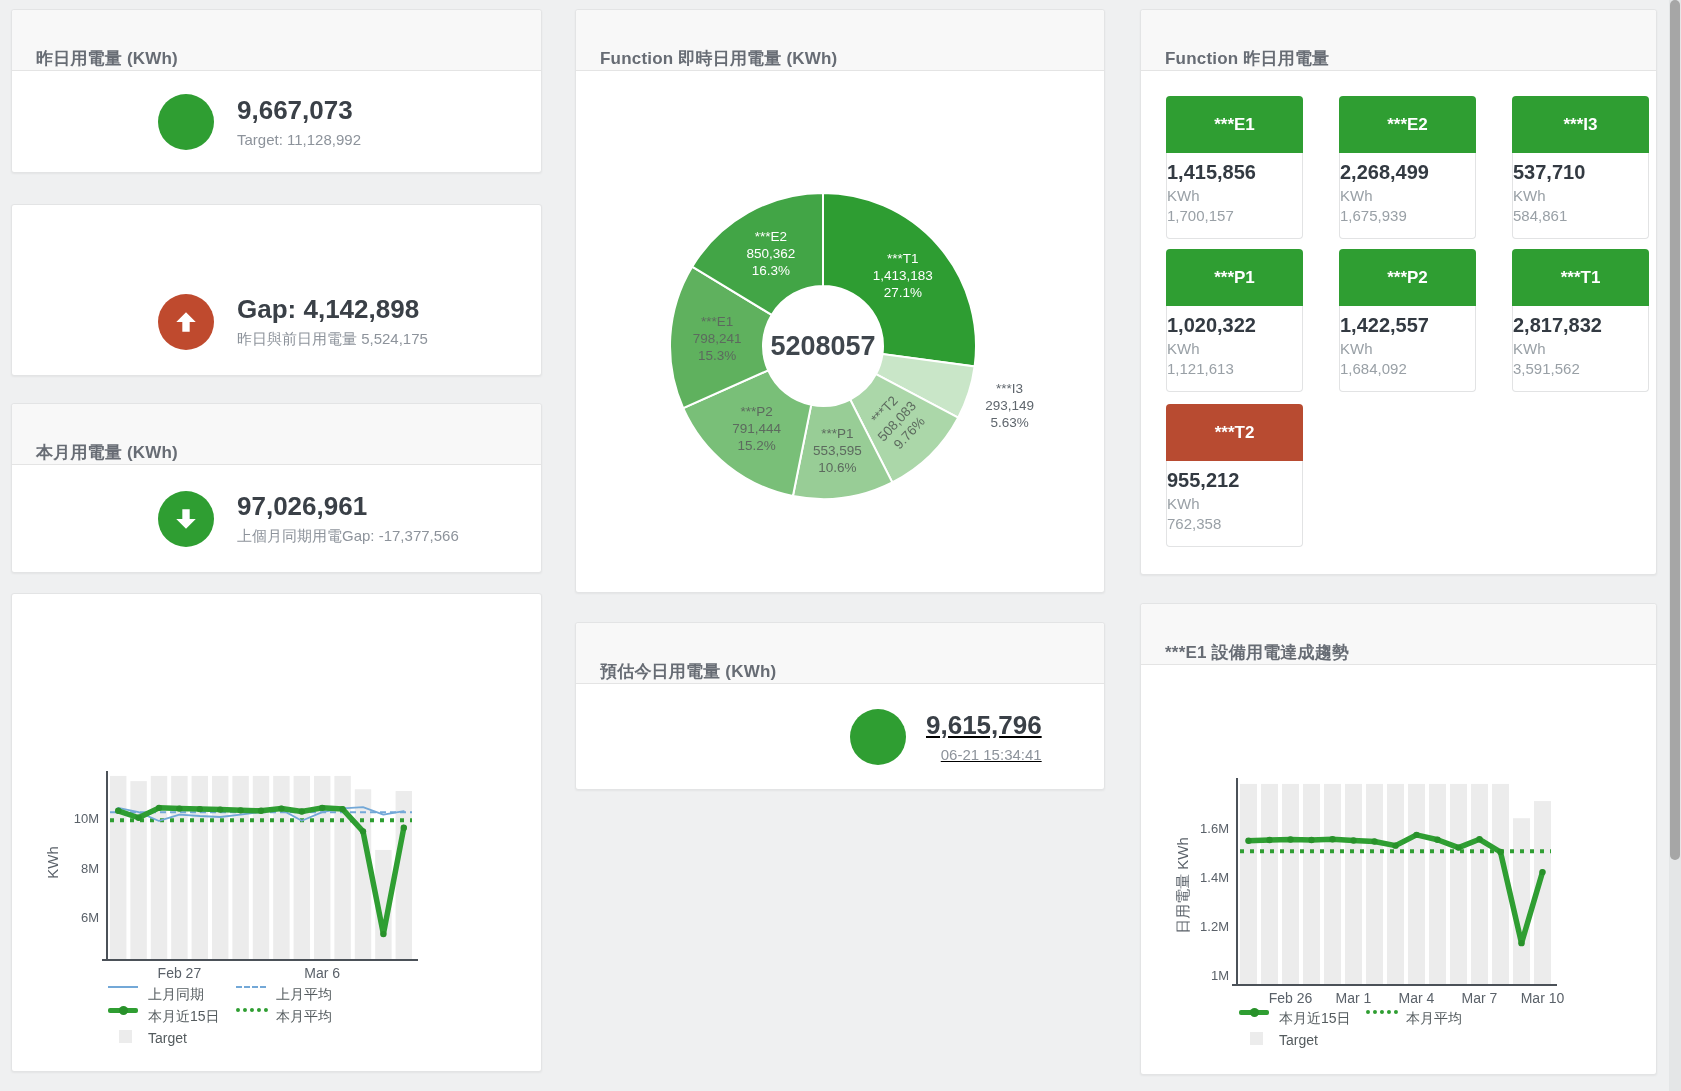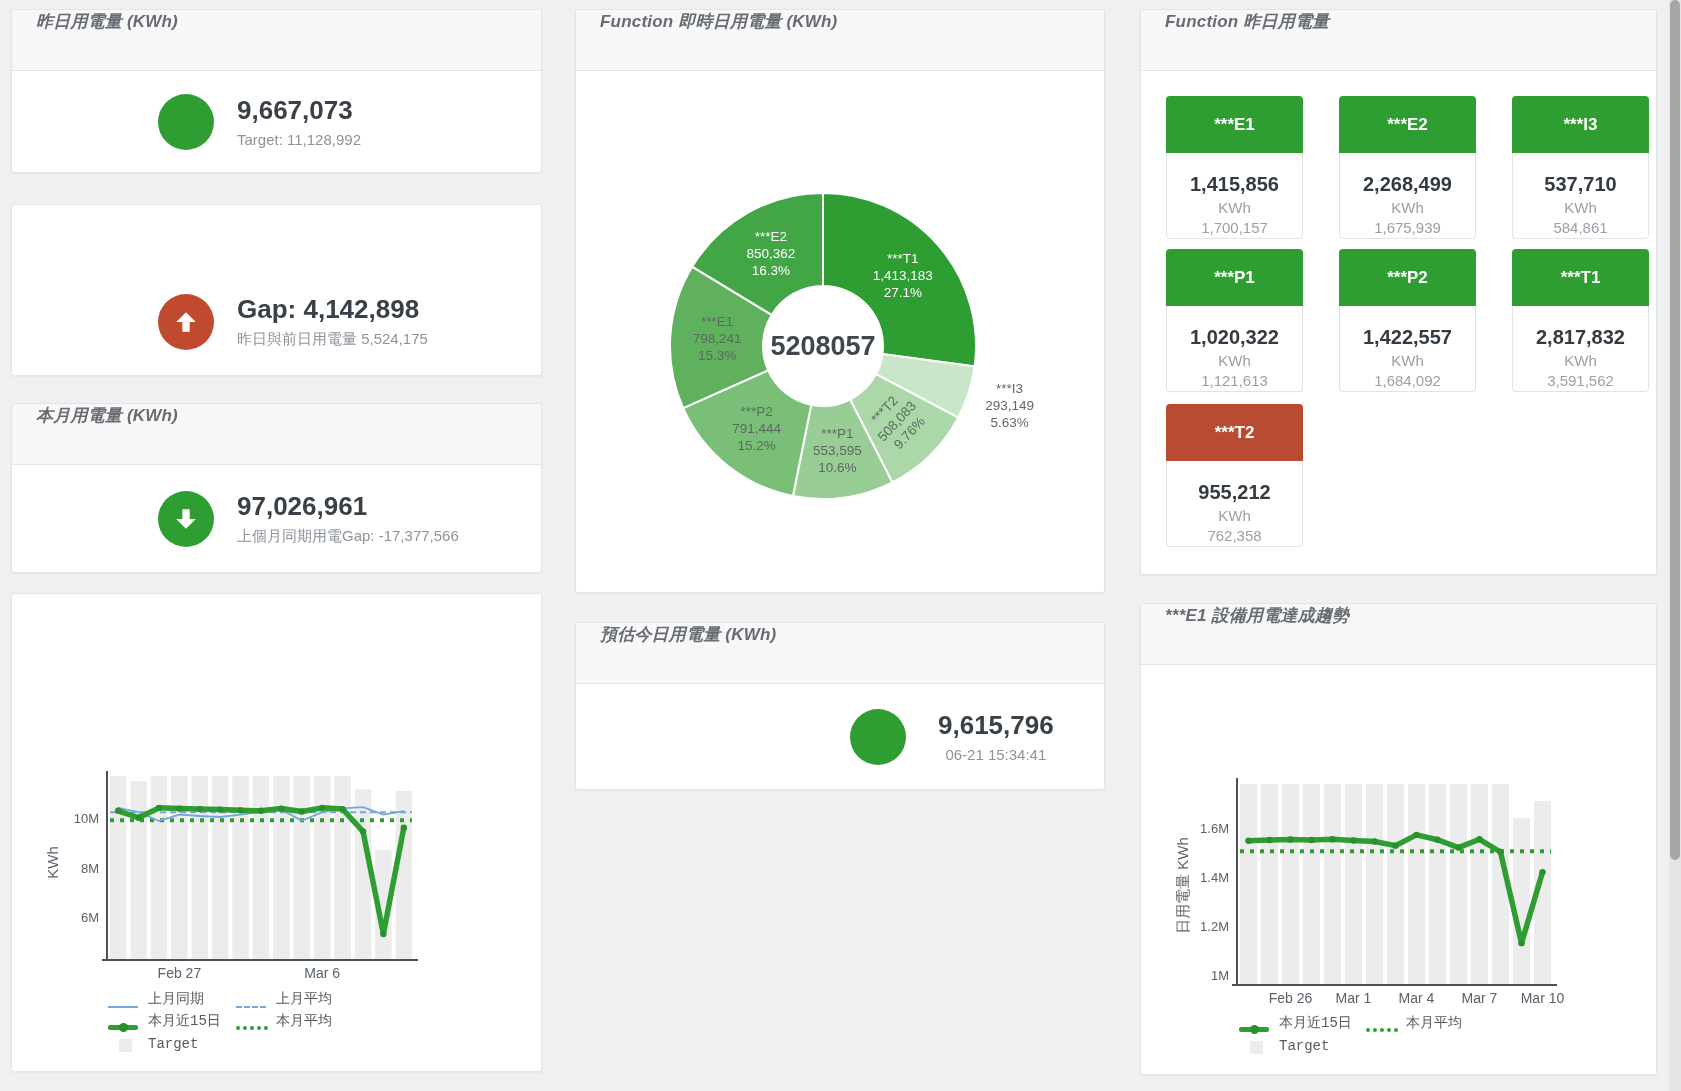--- a/index.html
+++ b/index.html
@@ -8,55 +8,55 @@
     background:#eff0f1;
     font-family:"Liberation Sans","DejaVu Sans",sans-serif;
     -webkit-font-smoothing:antialiased;
   }
   .panel{
     position:absolute;background:#fff;border:1px solid #e3e4e5;border-radius:3px;
     box-shadow:0 1px 2px rgba(0,0,0,.05);box-sizing:border-box;
   }
   .phead{
     height:60px;background:#f8f8f8;border-bottom:1px solid #e4e4e4;
-    border-radius:3px 3px 0 0;display:flex;align-items:flex-start;font-style:italic;
+    border-radius:3px 3px 0 0;display:flex;align-items:flex-end;
   }
   .ptitle{
     padding-left:24px;font-size:17px;font-weight:bold;color:#676c74;letter-spacing:.2px;
     white-space:nowrap;
   }
   .vrow{position:absolute;display:flex;align-items:center;}
   .circle{width:56px;height:56px;border-radius:50%;flex:0 0 56px;
     display:flex;align-items:center;justify-content:center;}
   .circle.green{background:#2f9e32;}
   .circle.red{background:#bf4a2e;}
   .circle svg{width:26px;height:26px;fill:#fff;}
   .vtext{margin-left:23px;}
-  .vtext.centered{text-align:center;margin-left:32px;}
+  .vtext.centered{text-align:right;margin-left:20px;text-decoration:underline;}
   .vbig{font-size:26px;font-weight:bold;color:#3a4047;line-height:1.1;}
   .vsub{font-size:15px;color:#8d939b;margin-top:6px;}
   
   .tile{position:absolute;width:137px;}
   .tile-head{height:57px;border-radius:4px 4px 0 0;display:flex;align-items:center;
     justify-content:center;color:#fff;font-size:17px;font-weight:bold;}
   .tile-head.green{background:#2f9e32;}
   .tile-head.red{background:#b84b31;}
   .tile-body{height:86px;background:#fff;border:1px solid #e2e3e4;border-top:none;
-    border-radius:0 0 4px 4px;text-align:center;box-sizing:border-box;padding-top:20px;}
+    border-radius:0 0 4px 4px;text-align:left;box-sizing:border-box;padding-top:8px;}
   .tile-value{font-size:20px;font-weight:bold;color:#333a42;}
   .tile-unit{font-size:15px;color:#99a0a6;margin-top:3px;}
   .tile-target{font-size:15px;color:#99a0a6;margin-top:3px;}
   
   .chart-svg{position:absolute;left:0;top:60px;}
   .tick{font-size:13px;fill:#5a6169;}
   .xtick{font-size:14px;fill:#5a6169;}
   .ylab{position:absolute;font-size:15px;color:#5a6169;text-align:center;
     transform:rotate(-90deg);}
   .legend{position:absolute;font-size:14px;color:#545b5e;}
-  .lgrow{display:flex;align-items:flex-end;height:22px;font-family:Liberation Mono, monospace;}
+  .lgrow{display:flex;align-items:flex-start;height:22px;}
   .ls{display:inline-block;vertical-align:middle;flex:0 0 auto;}
   .ls-line-blue{width:30px;border-top:2px solid #73a8d7;margin-right:10px;}
   .ls-dash-blue{width:30px;border-top:2px dashed #73a8d7;margin-right:10px;}
   .ls-bar-green{width:30px;height:5px;background:#2f9e32;border-radius:2px;margin-right:10px;position:relative;}
   .ls-bar-green:after{content:"";position:absolute;left:11px;top:-2px;width:9px;height:9px;border-radius:50%;background:#28912a;}
   .ls-dot-green{width:32px;border-top:4px dotted #2f9e32;margin-right:8px;}
   .ls-box{width:13px;height:13px;background:#ececec;margin-left:11px;margin-right:16px;}
   .lg-label{width:88px;}
   .lg-label2{width:87px;}
   .scrollbar{position:absolute;right:0;top:0;width:12px;height:1091px;background:#e4e6e7;}

